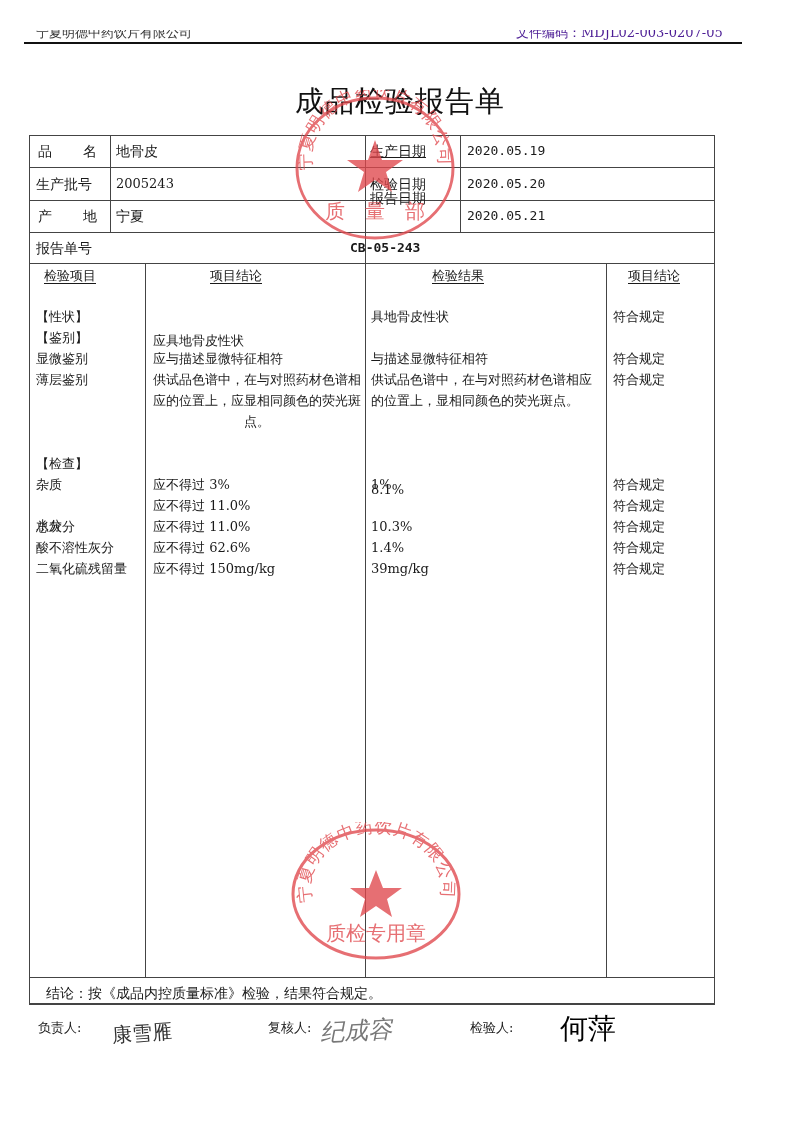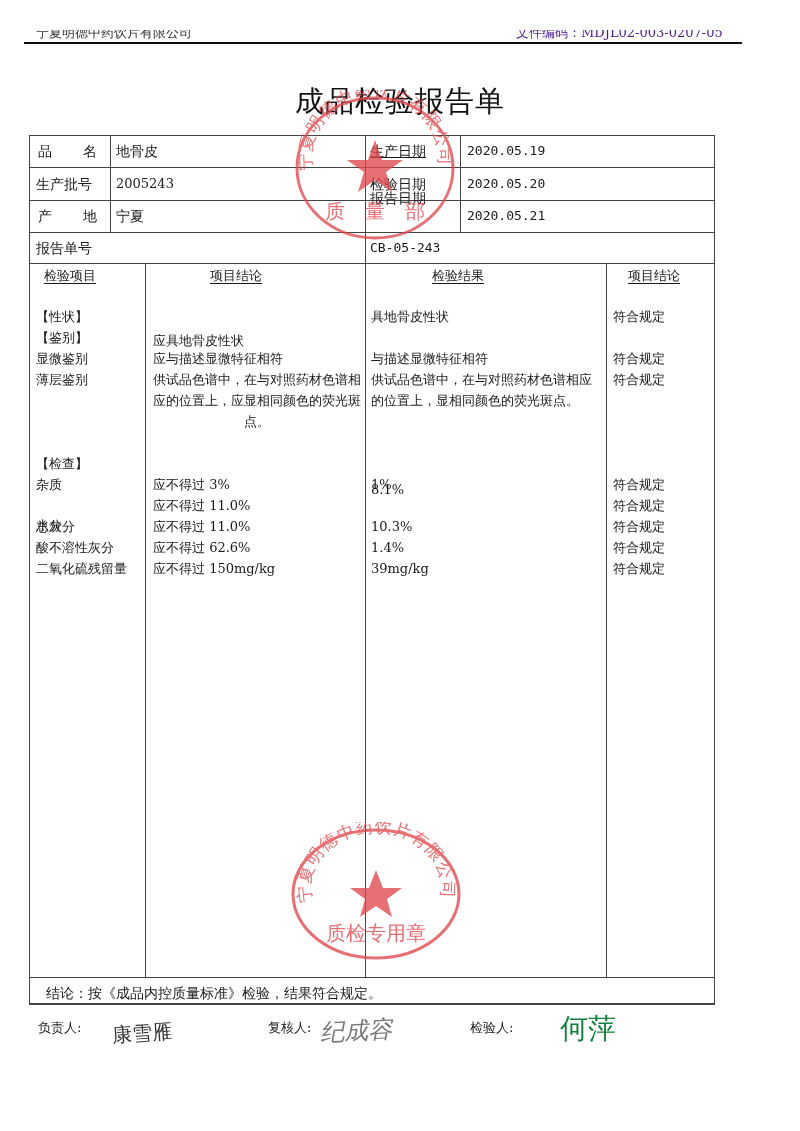--- a/index.html
+++ b/index.html
@@ -63,21 +63,21 @@
 <div class="cell-text" style="left:116px; top:174px; font-size:13px;">2005243</div>
 <div class="cell-text" style="left:370px; top:174px;">检验日期</div>
 <div class="cell-text" style="left:467px; top:174px; font-family:'DejaVu Sans Mono', monospace; font-size:13px;">2020.05.20</div>
 
 <div class="cell-text" style="left:38px; top:206px; letter-spacing:1px;">产　　地</div>
 <div class="cell-text" style="left:116px; top:206px;">宁夏</div>
 <div class="cell-text" style="left:370px; top:188px;">报告日期</div>
 <div class="cell-text" style="left:467px; top:206px; font-family:'DejaVu Sans Mono', monospace; font-size:13px;">2020.05.21</div>
 
 <div class="cell-text" style="left:36px; top:238px;">报告单号</div>
-<div class="cell-text" style="left:370px; top:238px; font-family:'DejaVu Sans Mono', monospace; font-size:13px;">CB-05-243</div>
+<div class="cell-text" style="left:350px; top:238px; font-family:'DejaVu Sans Mono', monospace; font-size:13px;font-weight:bold;">CB-05-243</div>
 
 <div class="cell-text small uline" style="left:44px; top:265px;">检验项目</div>
 <div class="cell-text small uline" style="left:210px; top:265px;">项目结论</div>
 <div class="cell-text small uline" style="left:432px; top:265px;">检验结果</div>
 <div class="cell-text small uline" style="left:628px; top:265px;">项目结论</div>
 
 <div class="cell-text small" style="left:36px; top:306px;">【性状】</div>
 <div class="cell-text small" style="left:153px; top:302px;margin-top:28px;">应具地骨皮性状</div>
 <div class="cell-text small" style="left:371px; top:306px;">具地骨皮性状</div>
 <div class="cell-text small" style="left:613px; top:306px;">符合规定</div>
@@ -121,21 +121,21 @@
 <div class="cell-text small" style="left:371px; top:558px;">39mg/kg</div>
 <div class="cell-text small" style="left:613px; top:558px;">符合规定</div>
 
 <div class="cell-text" style="left:46px; top:983px; font-size:14px;">结论：按《成品内控质量标准》检验，结果符合规定。</div>
 
 <div class="cell-text small" style="left:38px; top:1017px;">负责人:</div>
 <div class="sig" style="left:112px; top:1020px; font-size:20px; color:#333; transform:rotate(-4deg);">康雪雁</div>
 <div class="cell-text small" style="left:268px; top:1017px;">复核人:</div>
 <div class="sig" style="left:320px; top:1015px; font-size:24px; color:#777; font-style:italic; transform:rotate(-3deg);">纪成容</div>
 <div class="cell-text small" style="left:470px; top:1017px;">检验人:</div>
-<div class="sig" style="left:560px; top:1010px; font-size:28px; color:#15803d;">何萍</div>
+<div class="sig" style="left:560px; top:1010px; font-size:28px; color:#000000;">何萍</div>
 
 <div class="stamp" style="left:290px; top:90px; width:170px; height:150px;">
   <svg width="170" height="150" viewBox="0 0 170 150">
     <defs>
       <path id="arcTop" d="M 22 80 A 64 62 0 1 1 148 80" fill="none"></path>
     </defs>
     <ellipse cx="85" cy="78" rx="78" ry="70" fill="none" stroke="#e0474c" stroke-width="3"></ellipse>
     <text font-size="17" fill="#e0474c" font-family="DejaVu Sans, sans-serif" letter-spacing="1">
       <textPath href="#arcTop" startOffset="0" id="stamp-top-ring">宁夏明德中药饮片有限公司</textPath>
     </text>

